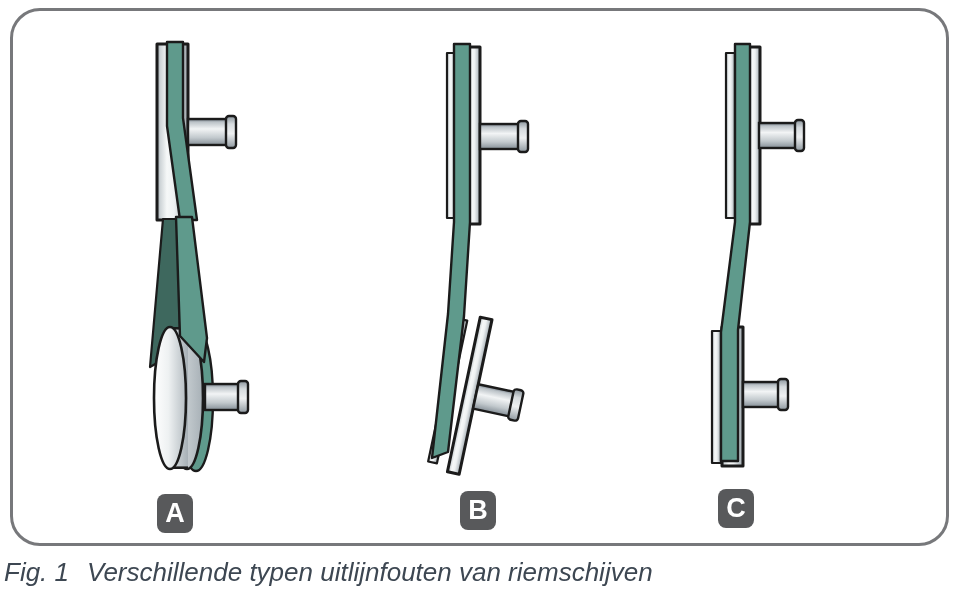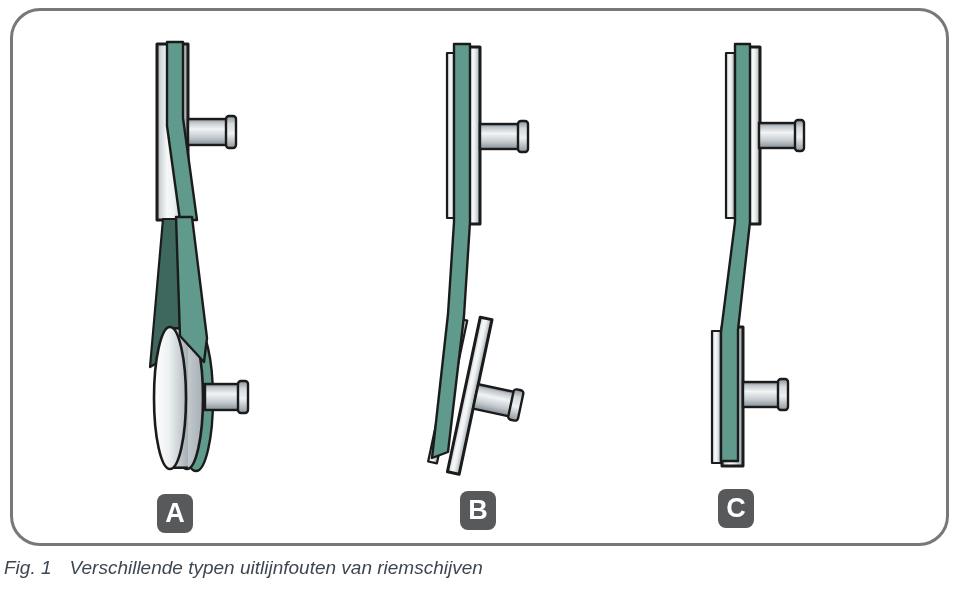--- a/index.html
+++ b/index.html
@@ -31,21 +31,21 @@
     background:var(--badge-bg,#58595b); color:var(--badge-text,#ffffff);
     display:flex; align-items:center; justify-content:center;
     font-weight:bold; font-size:27px; line-height:1;
   }
   #badge-a { left:157px; top:494px; }
   #badge-b { left:460px; top:491px; }
   #badge-c { left:718px; top:489px; }
 
   #caption {
     position:absolute; left:4px; top:557px; white-space:nowrap;
-    font-style:italic; font-size:19px; color:var(--caption,#3d4752);
+    font-style:italic; font-size:26px; color:var(--caption,#3d4752);
   }
   #caption .prefix { margin-right:18px; }
 </style>
 </head>
 <body>
 
 <div id="stage">
 
   <div id="panel"></div>
 

